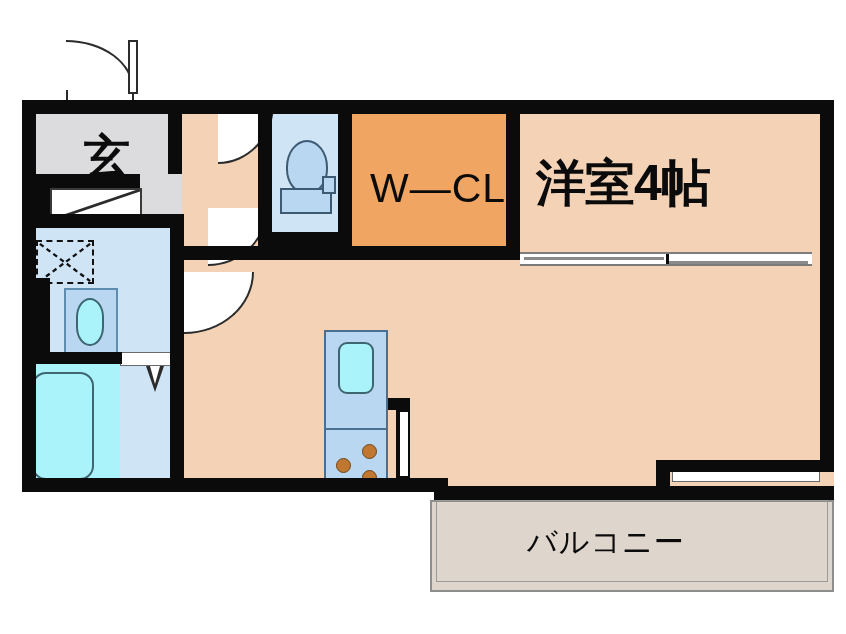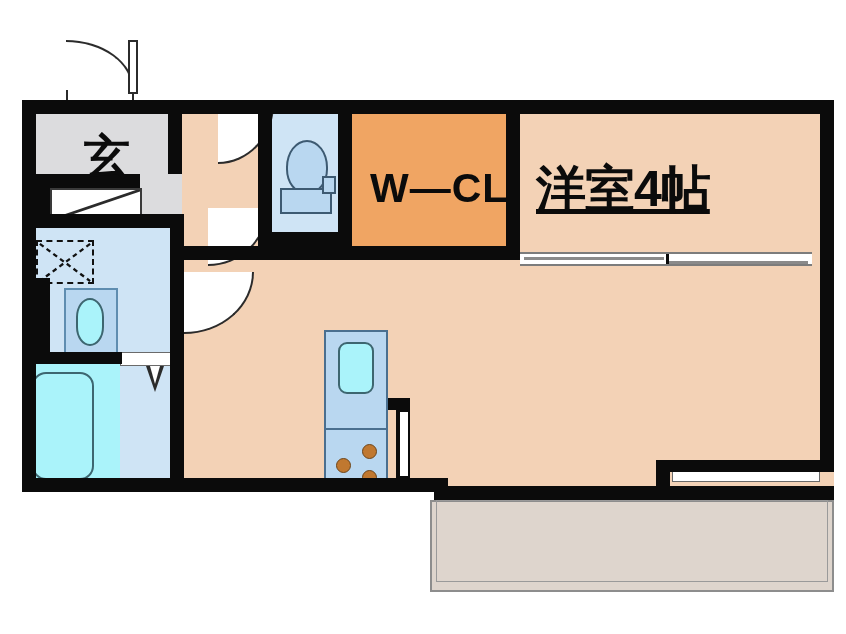--- a/index.html
+++ b/index.html
@@ -195,19 +195,20 @@
   <div class="b wall" style="left:170px;top:246px;width:350px;height:14px;"></div>
 
   <div class="b wall" style="left:396px;top:398px;width:14px;height:90px;"></div>
   <div class="b wall" style="left:388px;top:398px;width:22px;height:12px;"></div>
   <div class="b fill-white" style="left:400px;top:412px;width:8px;height:64px;"></div>
 
   <div class="b wall" style="left:168px;top:114px;width:14px;height:14px;"></div>
 
   <span class="lbl lbl-genkan" style="left:84px;top:126px;">玄</span>
 
-  <span class="lbl lbl-wcl" style="left:370px;top:165px;font-weight:bold;">W—CL</span>
-
-  <span class="lbl lbl-room" style="left:536px;top:156px;text-decoration:underline;">洋室4帖</span>
-
-
+  <span class="lbl lbl-wcl" style="left:370px;top:165px;">W—CL</span>
+
+  <span class="lbl lbl-room" style="left:536px;top:150px;">洋室4帖</span>
+
+
+  <span class="lbl lbl-balc" style="left:527px;top:522px;">バルコニー</span>
 
 </div>
 
 </body></html>

